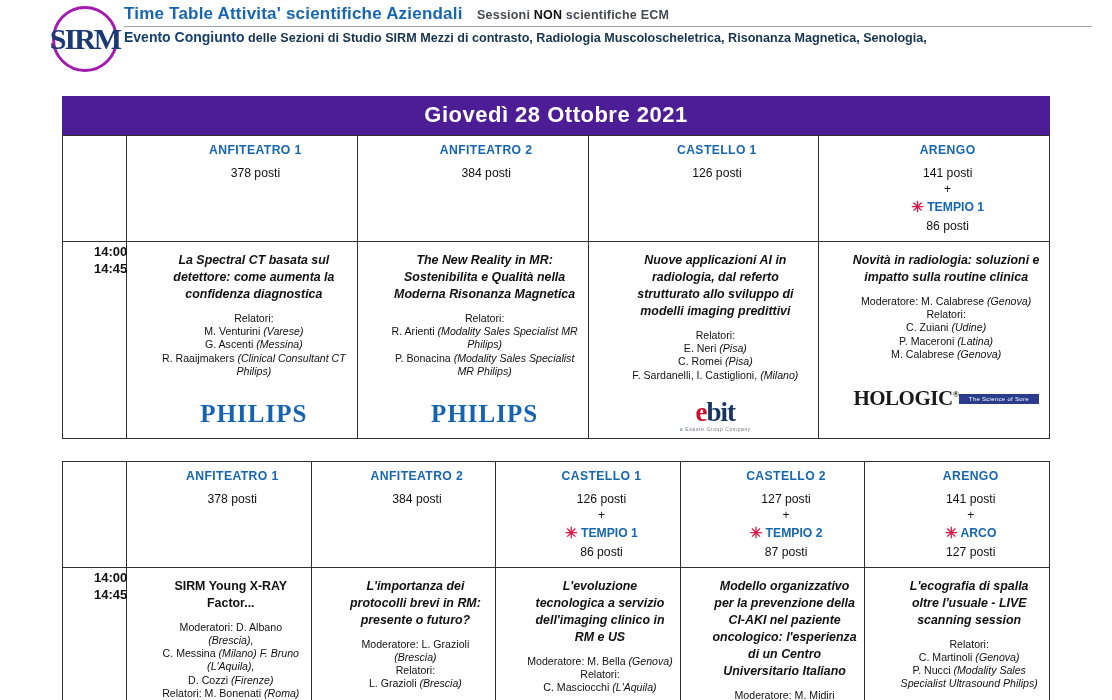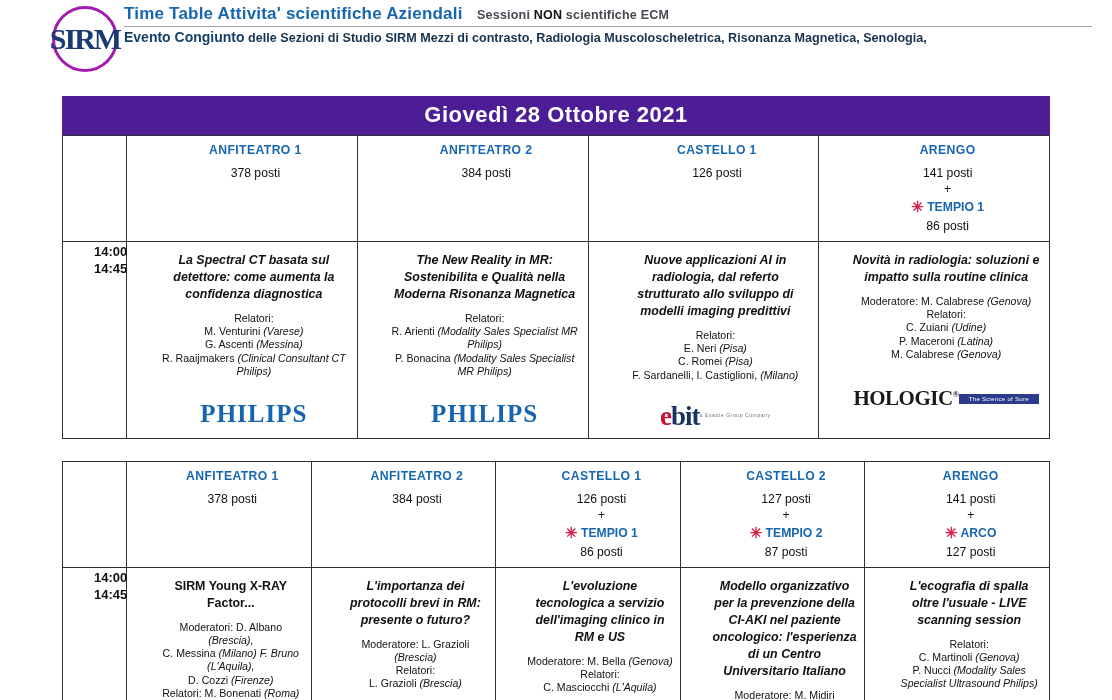--- a/index.html
+++ b/index.html
@@ -137,21 +137,21 @@
     display: flex;
     align-items: flex-end;
     justify-content: center;
   }
 
   
   .lg-philips {
     color: #1664b0; font-weight: bold; font-size: 25px;
     letter-spacing: 1px; font-family: "Liberation Serif", serif;
   }
-  .lg-ebit { display: flex; flex-direction: row; align-items: center; }
+  .lg-ebit { display: flex; flex-direction: column; align-items: center; }
   .lg-ebit .top { font-size: 27px; font-weight: bold; color: #16355f; font-family: "Liberation Serif", serif; letter-spacing: -1px;}
   .lg-ebit .top .e { color: #c9102f; }
   .lg-ebit .sub { font-size: 5px; color: #6b7682; letter-spacing: .6px; margin-top: -2px; }
   .lg-hologic { display:flex; flex-direction:row; align-items:center; }
   .lg-hologic .nm {
     font-size: 21px; font-weight: bold; color:#1a1a1a;
     font-family: "Liberation Serif", serif; letter-spacing:-.5px;
   }
   .lg-hologic .bar {
     background:#2b3c8c; color:#fff; font-size:6px; padding:2px 10px; margin-top:1px;

